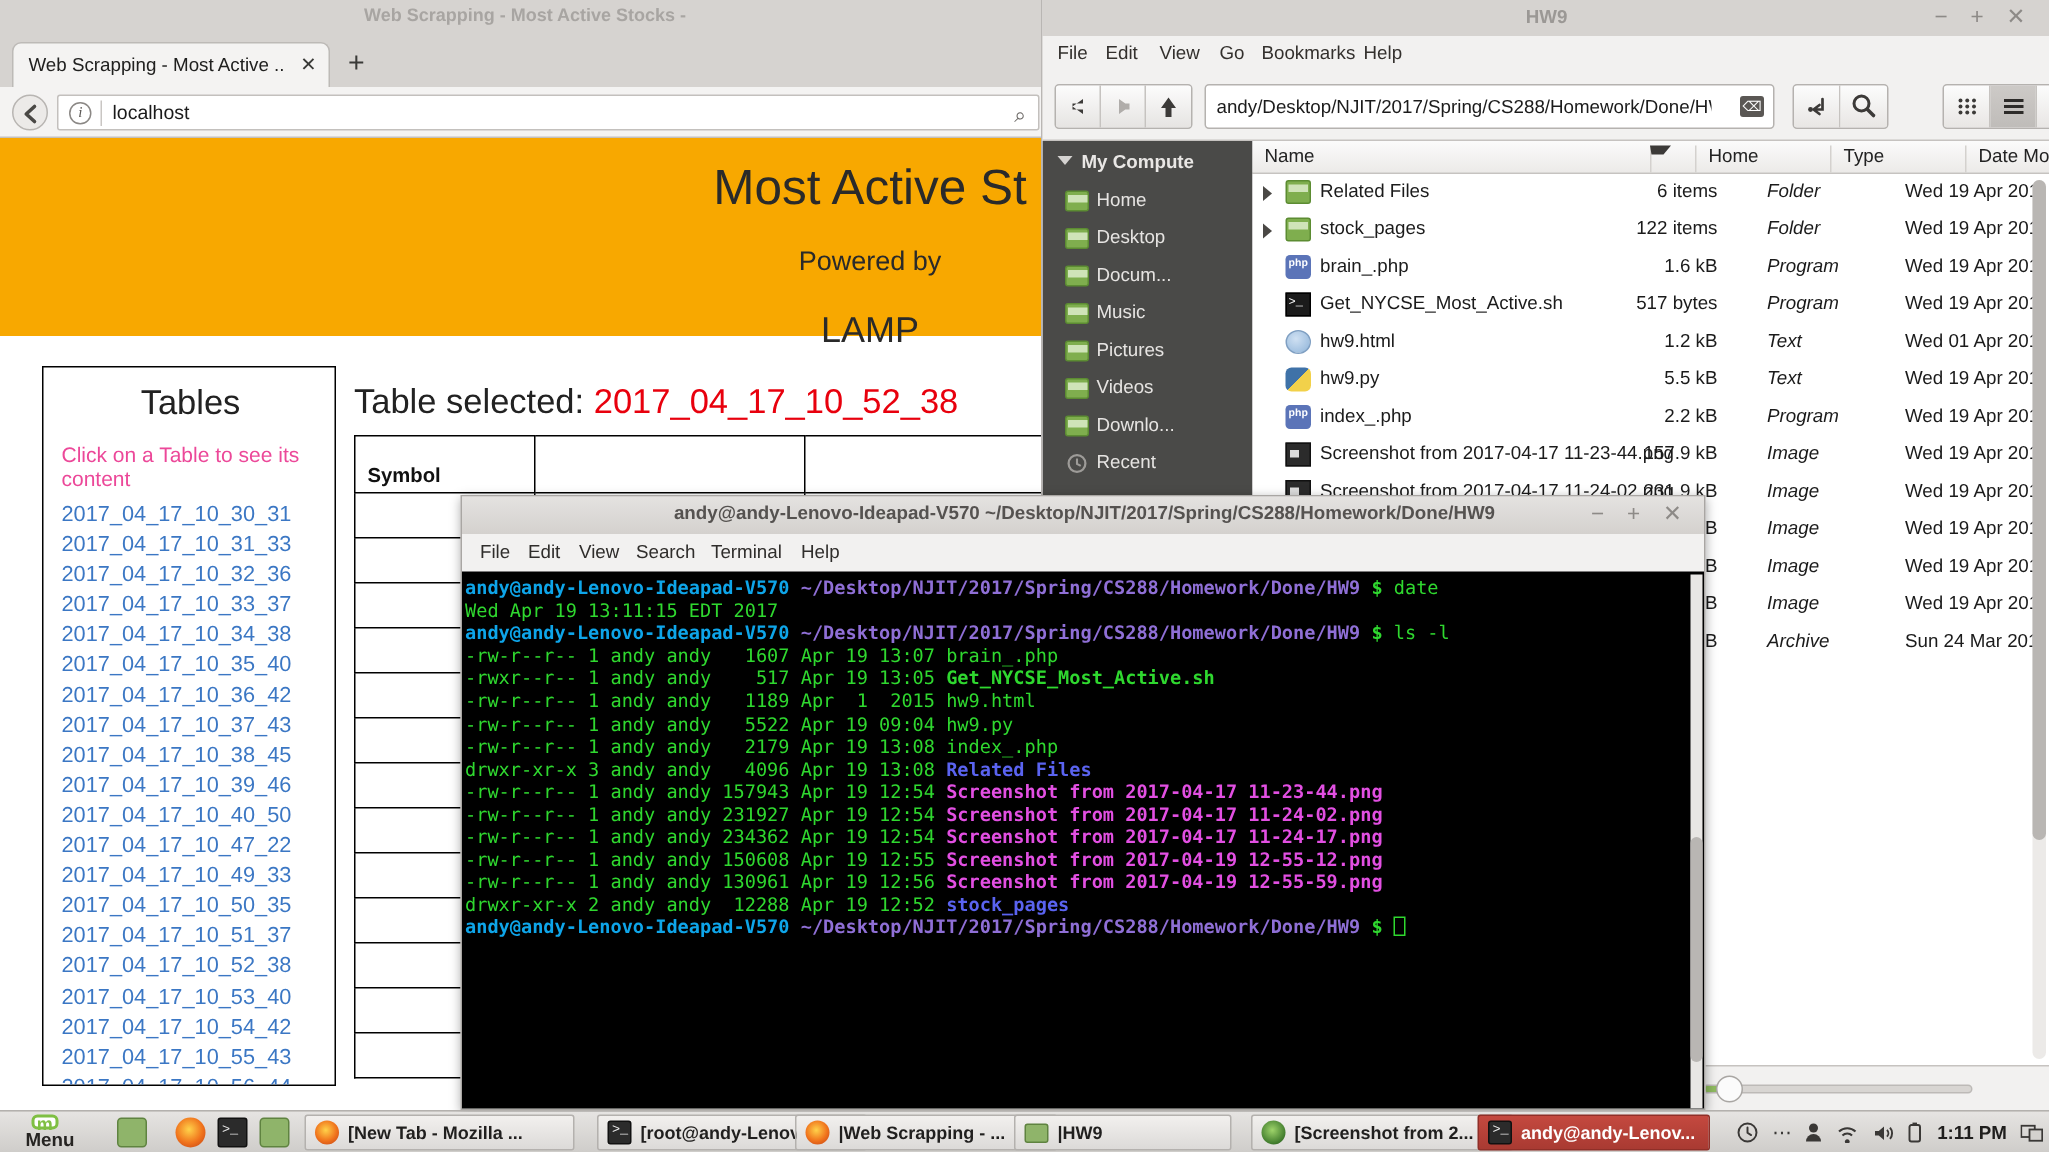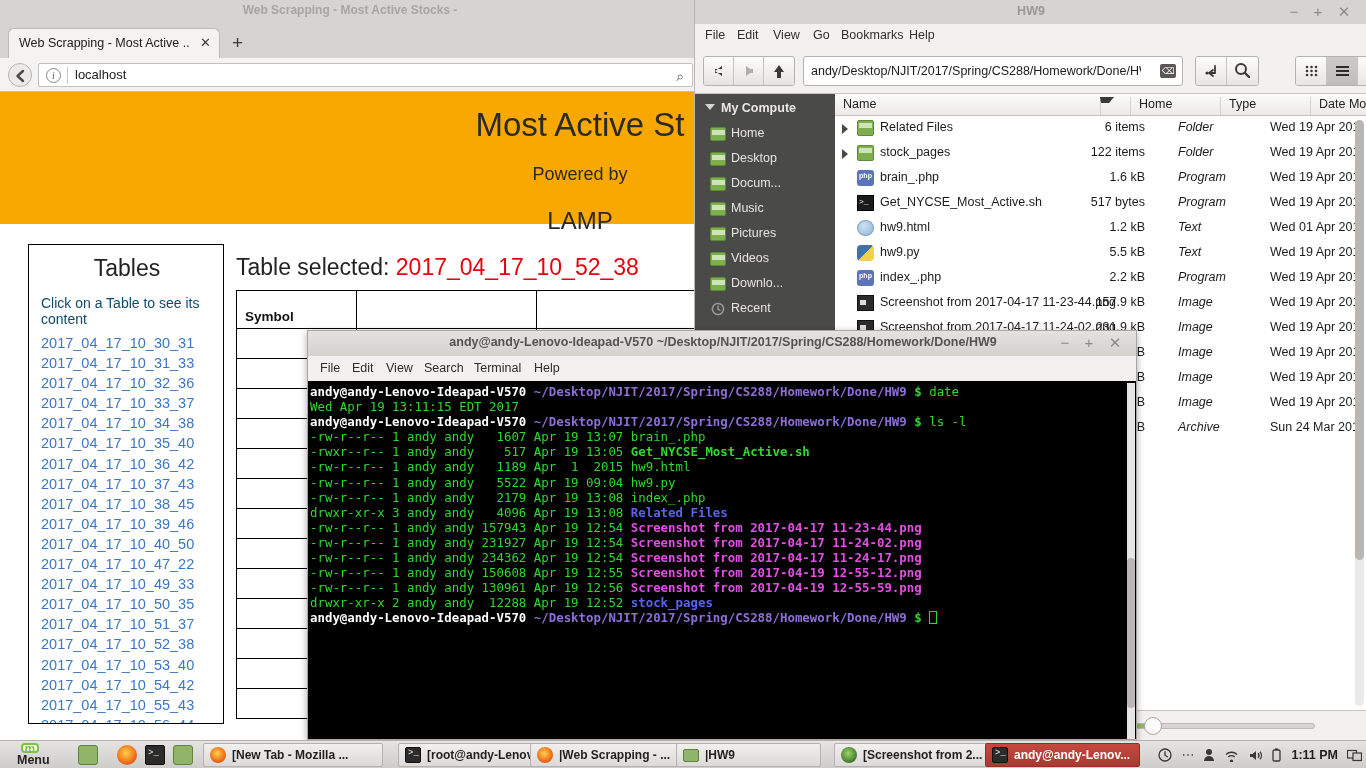--- a/index.html
+++ b/index.html
@@ -112,21 +112,21 @@
   .tables-box {
     position: absolute; left: 28px; top: 152px; width: 196px; height: 480px;
     border: 1px solid #000; background: #fff; overflow: hidden;
   }
   .tables-heading {
     position: absolute; left: 0; top: 10px; width: 196px;
     text-align: center; font-size: 23px; color: #222;
   }
   .tables-hint {
     position: absolute; left: 12px; top: 50px; width: 176px;
-    font-size: 14px; color: #0c4a6e; line-height: 16px;
+    font-size: 14px; color: #ec4899; line-height: 16px;
   }
   .tables-list {
     position: absolute; left: 12px; top: 88px; width: 184px;
   }
   .tables-list a {
     display: block; font-size: 14.5px; color: #3b77c4;
     line-height: 20.1px; text-decoration: none; white-space: nowrap;
     cursor: pointer;
   }
   .selected-line {
@@ -357,21 +357,21 @@
     cursor: pointer;
   }
   .term-body {
     position: absolute; left: 0; top: 50px; width: 830px; height: 360px;
     background: #000000; overflow: hidden;
     font-family: "DejaVu Sans Mono", "Liberation Mono", monospace;
     font-size: 12.4px; line-height: 15.1px;
     padding: 3px 0 0 2px;
   }
   .tline { white-space: pre; }
-  .c-user   { color: #ffffff; font-weight: bold; }
+  .c-user   { color: #0ea5e9; font-weight: bold; }
   .c-path   { color: #8f6fd6; font-weight: bold; }
   .c-dollar { color: #2fd82f; font-weight: bold; }
   .c-cmd    { color: #2fd82f; }
   .c-plain  { color: #2fd82f; }
   .c-exec   { color: #2fd82f; font-weight: bold; }
   .c-dir    { color: #5a63f0; font-weight: bold; }
   .c-img    { color: #e24fe2; font-weight: bold; }
   .c-arch   { color: #e03a3a; font-weight: bold; }
   .cursor {
     display: inline-block; width: 8px; height: 13px;

